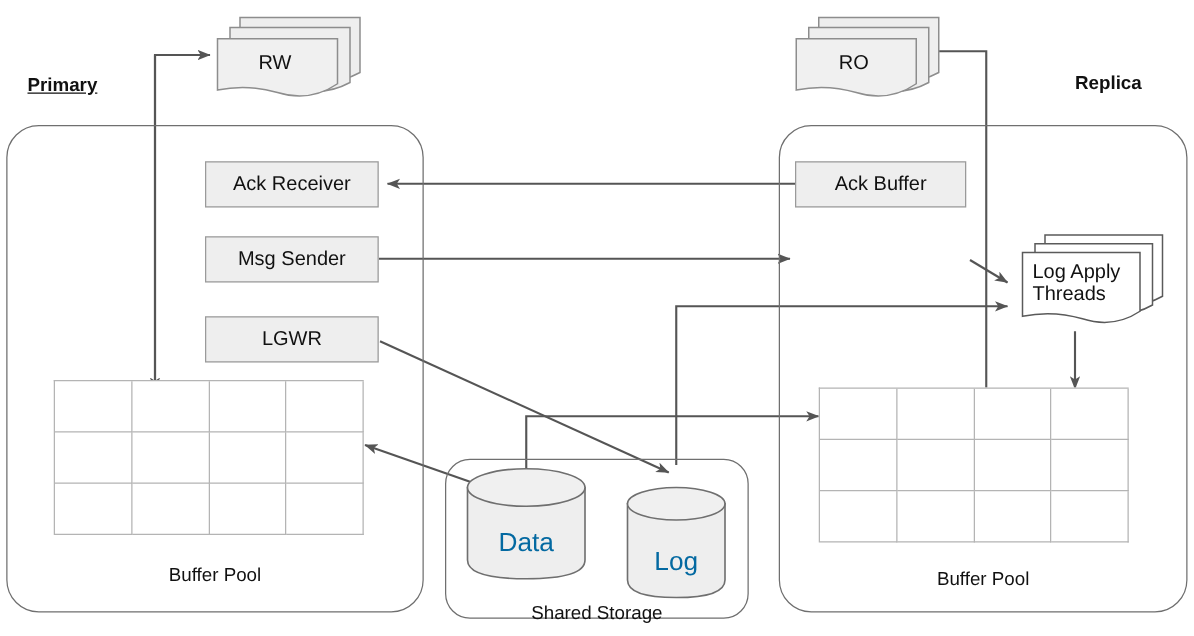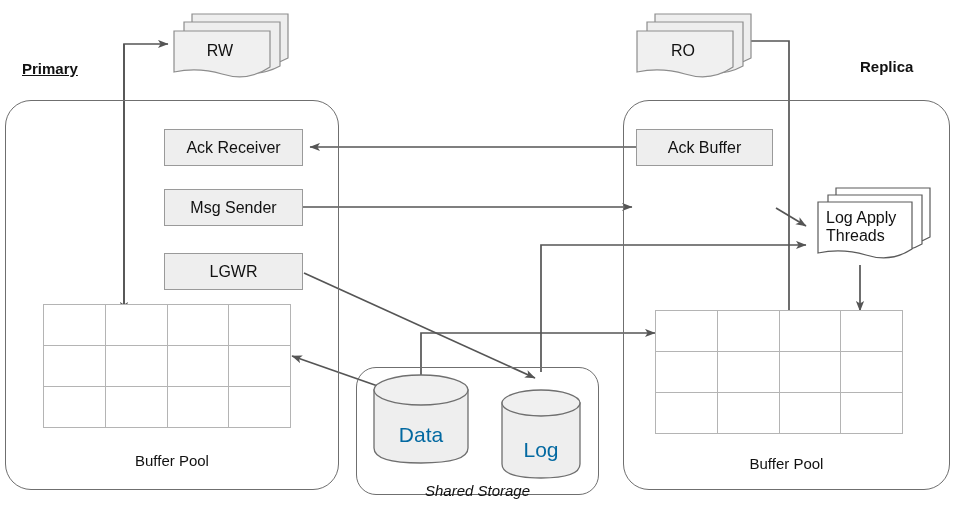--- a/index.html
+++ b/index.html
@@ -258,15 +258,15 @@
   <div class="cyl" style="left:500px; top:388px; width:82px; height:92px;">
     <svg width="82" height="92" viewBox="0 0 82 92">
       <g stroke="#6f6f6f" stroke-width="1.3" fill="#eeeeee">
         <path d="M2,15 L2,76 Q2,90 41,90 Q80,90 80,76 L80,15 Z"></path>
         <ellipse cx="41" cy="15" rx="39" ry="13" fill="#f0f0f0"></ellipse>
       </g>
     </svg>
     <div class="cyl-label" style="top:50px;">Log</div>
   </div>
 
-  <div class="group-label" style="left:356px; top:482px; width:243px;font-style:italic;">Shared Storage</div>
+  <div class="group-label" style="left:356px; top:482px; width:243px;">Shared Storage</div>
 
 </div>
 
 </body></html>

